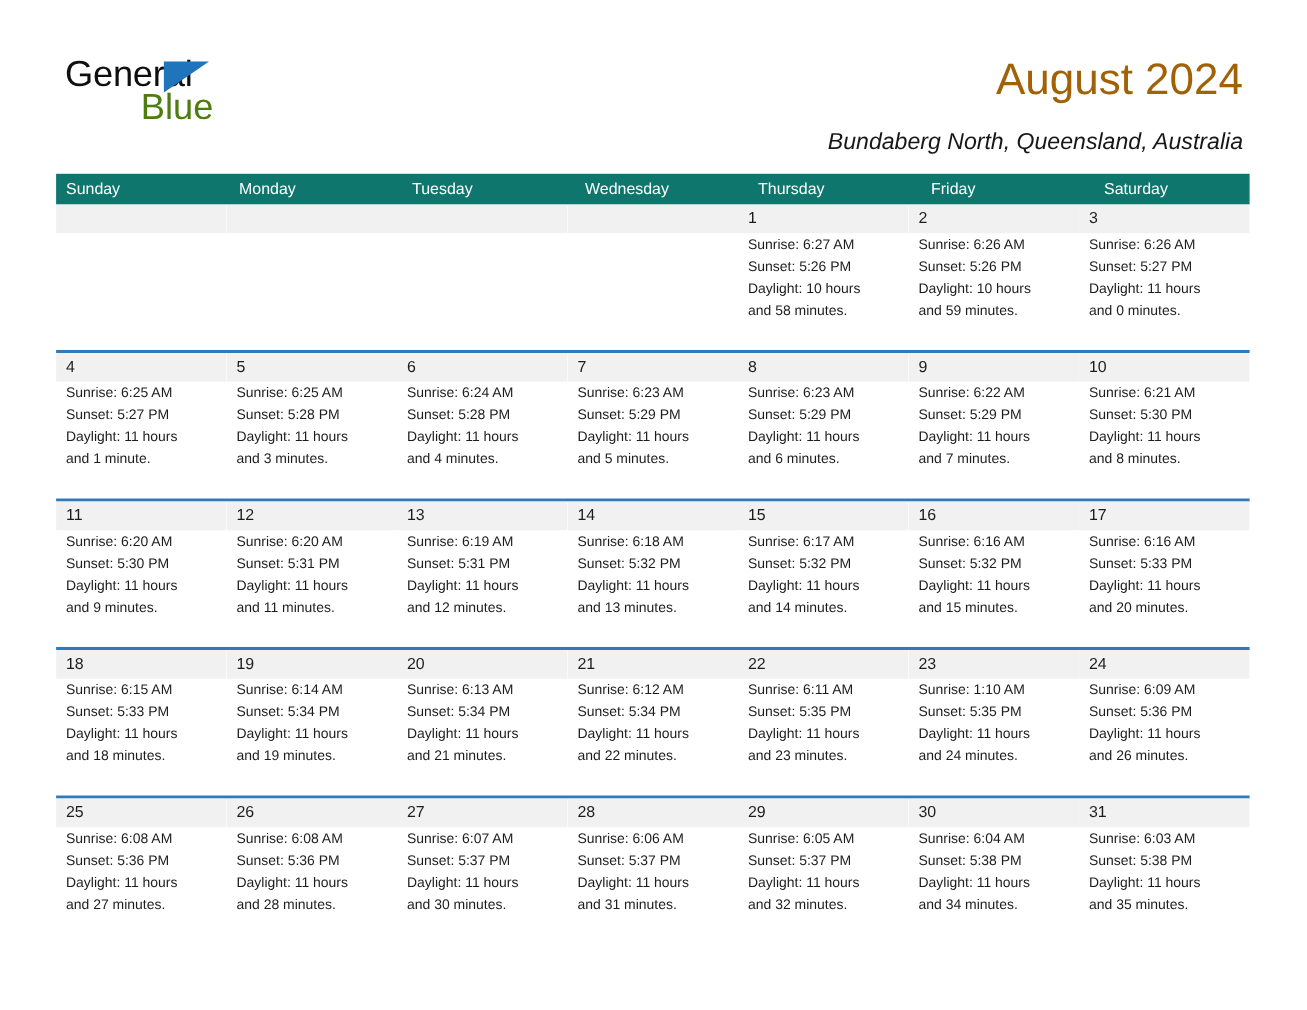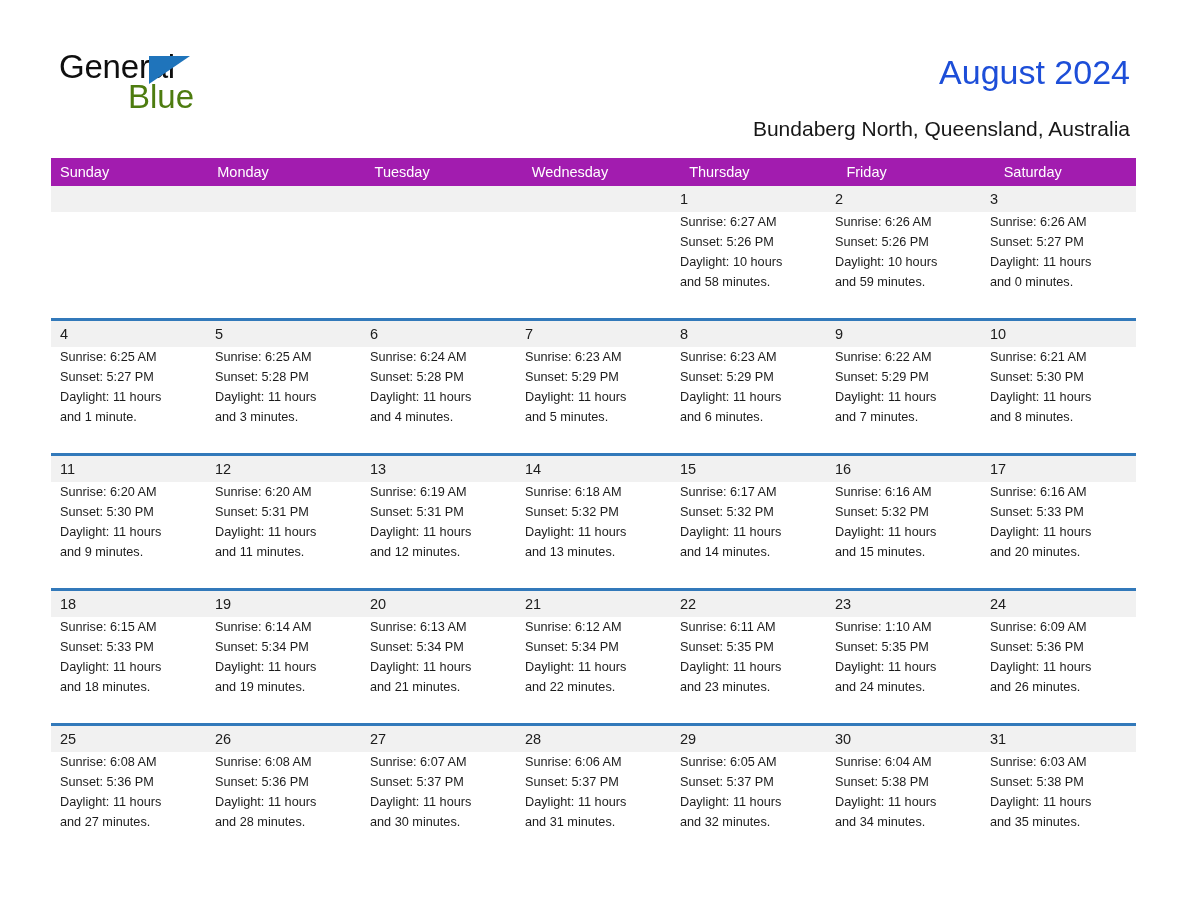--- a/index.html
+++ b/index.html
@@ -53,50 +53,51 @@
     top: 30px;
     font-size: 33px;
     line-height: 34px;
     color: #4d7c0f;
     font-weight: 400;
   }
   .title {
     position: absolute;
     right: 58px;
     top: 48px;
-    font-size: 34px;
+    font-size: 40px;
     line-height: 48px;
-    color: #1d4ed8;
+    color: #a16207;
     font-weight: 400;
     text-align: right;
     white-space: nowrap;
   }
   .subtitle {
     position: absolute;
     right: 58px;
     top: 116px;
     font-size: 21px;
     line-height: 26px;
     color: #171717;
     font-weight: 400;
     text-align: right;
     white-space: nowrap;
+    font-style: italic;
   }
 
   
   .calendar {
     position: absolute;
     left: 51px;
     top: 158px;
     width: 1085px;
   }
   .weekdays {
     display: flex;
     width: 100%;
-    background: #a21caf;
+    background: #0f766e;
     height: 28px;
     gap: 16px;
   }
   .weekday {
     flex: 1 1 0;
     color: #ffffff;
     font-size: 14.5px;
     line-height: 28px;
     padding-left: 9px;
     white-space: nowrap;

